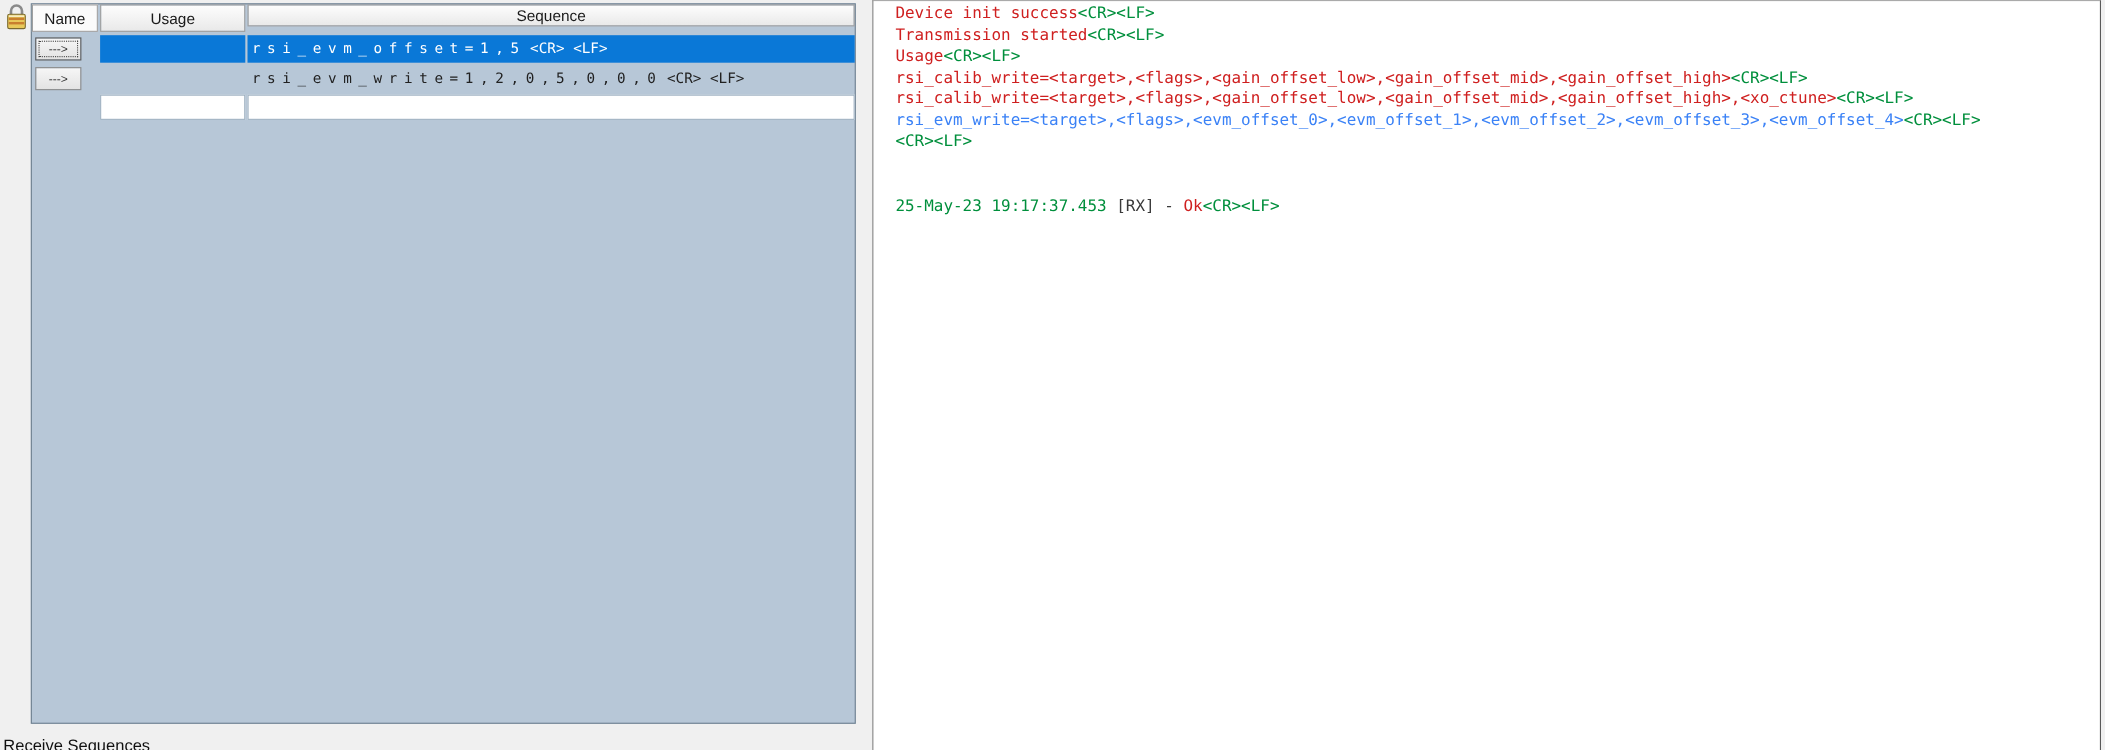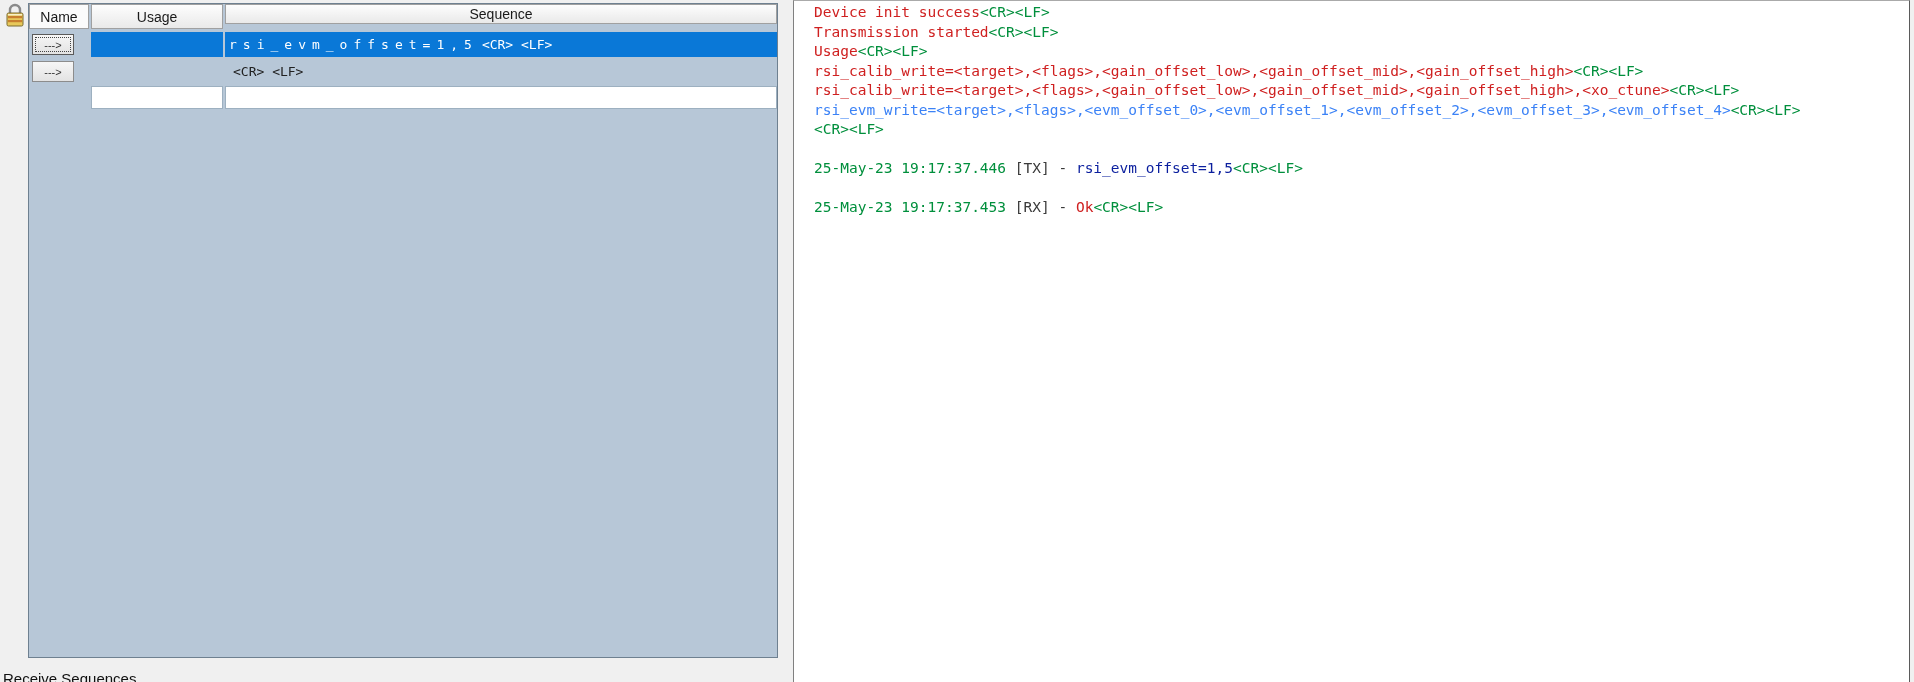--- a/index.html
+++ b/index.html
@@ -86,36 +86,36 @@
   <button class="send-btn focused" style="top:30px;">---&gt;</button>
   <div class="cell name-cell row-sel" style="top:28px;height:25px;"></div>
   <div class="cell seq-cell row-sel" style="top:28px;height:25px;">
     <span class="seq-text txt-sel">rsi_evm_offset=1,5</span>
     <span class="seq-tokens txt-sel">&lt;CR&gt; &lt;LF&gt;</span>
   </div>
 
   <button class="send-btn" style="top:57px;">---&gt;</button>
   <div class="cell name-cell" style="top:55px;height:25px;"></div>
   <div class="cell seq-cell" style="top:55px;height:25px;">
+    <span class="seq-text txt-plain">rsi_evm_write=1,2,0,5,0,0,0</span>
     <span class="seq-tokens txt-plain">&lt;CR&gt; &lt;LF&gt;</span>
   </div>
 
   <div class="cell name-cell new-cell" style="top:82px;height:23px;"></div>
   <div class="cell seq-cell new-cell" style="top:82px;height:23px;"></div>
 </div>
 
 <div class="footer-label">Receive Sequences</div>
 
 <div class="log-panel">
   <div>
       <div class="log-line"><span style="color: rgb(207, 32, 32);">Device init success</span><span style="color: rgb(0, 143, 60);">&lt;CR&gt;&lt;LF&gt;</span></div>
       <div class="log-line"><span style="color: rgb(207, 32, 32);">Transmission started</span><span style="color: rgb(0, 143, 60);">&lt;CR&gt;&lt;LF&gt;</span></div>
       <div class="log-line"><span style="color: rgb(207, 32, 32);">Usage</span><span style="color: rgb(0, 143, 60);">&lt;CR&gt;&lt;LF&gt;</span></div>
       <div class="log-line"><span style="color: rgb(207, 32, 32);">rsi_calib_write=&lt;target&gt;,&lt;flags&gt;,&lt;gain_offset_low&gt;,&lt;gain_offset_mid&gt;,&lt;gain_offset_high&gt;</span><span style="color: rgb(0, 143, 60);">&lt;CR&gt;&lt;LF&gt;</span></div>
       <div class="log-line"><span style="color: rgb(207, 32, 32);">rsi_calib_write=&lt;target&gt;,&lt;flags&gt;,&lt;gain_offset_low&gt;,&lt;gain_offset_mid&gt;,&lt;gain_offset_high&gt;,&lt;xo_ctune&gt;</span><span style="color: rgb(0, 143, 60);">&lt;CR&gt;&lt;LF&gt;</span></div>
       <div class="log-line"><span style="color: #3b82f6;">rsi_evm_write=&lt;target&gt;,&lt;flags&gt;,&lt;evm_offset_0&gt;,&lt;evm_offset_1&gt;,&lt;evm_offset_2&gt;,&lt;evm_offset_3&gt;,&lt;evm_offset_4&gt;</span><span style="color: rgb(0, 143, 60);">&lt;CR&gt;&lt;LF&gt;</span></div>
       <div class="log-line"><span style="color: rgb(0, 143, 60);">&lt;CR&gt;&lt;LF&gt;</span></div>
       <div class="log-line"></div>
-      <div class="log-line"><span style="color: rgb(0, 143, 60);">25-May-23 19:17:37.446</span><span style="color: rgb(58, 58, 58);"> [TX] - </span><span style="color: rgb(11, 31, 158);">rsi_evm_offset=1,5</span><span style="color: rgb(0, 143, 60);">&lt;CR&gt;&lt;LF&gt;</span></div>
       <div class="log-line"></div>
       <div class="log-line"><span style="color: rgb(0, 143, 60);">25-May-23 19:17:37.453</span><span style="color: rgb(58, 58, 58);"> [RX] - </span><span style="color: rgb(207, 32, 32);">Ok</span><span style="color: rgb(0, 143, 60);">&lt;CR&gt;&lt;LF&gt;</span></div>
     </div>
 </div>
 
 </body></html>

